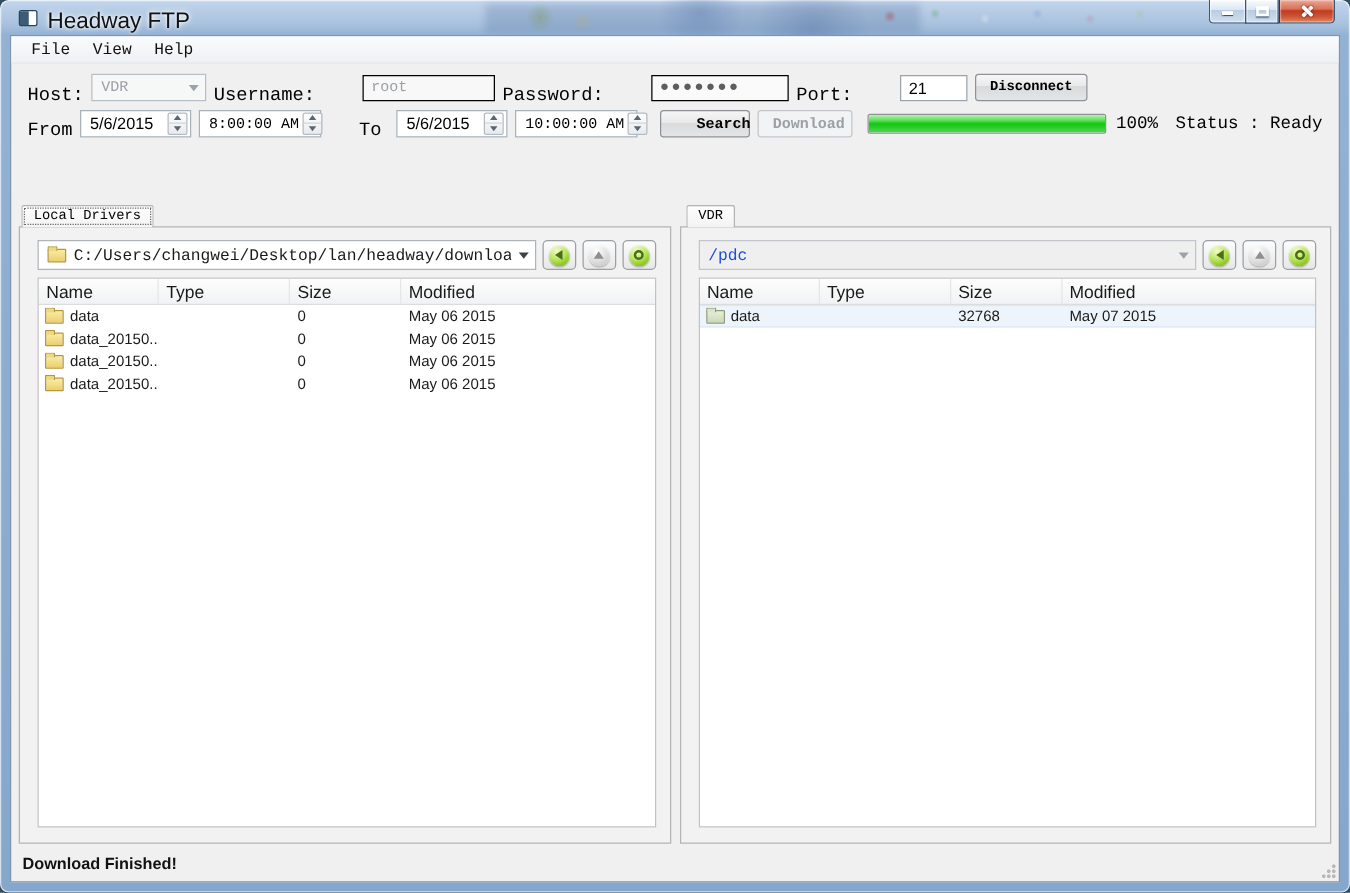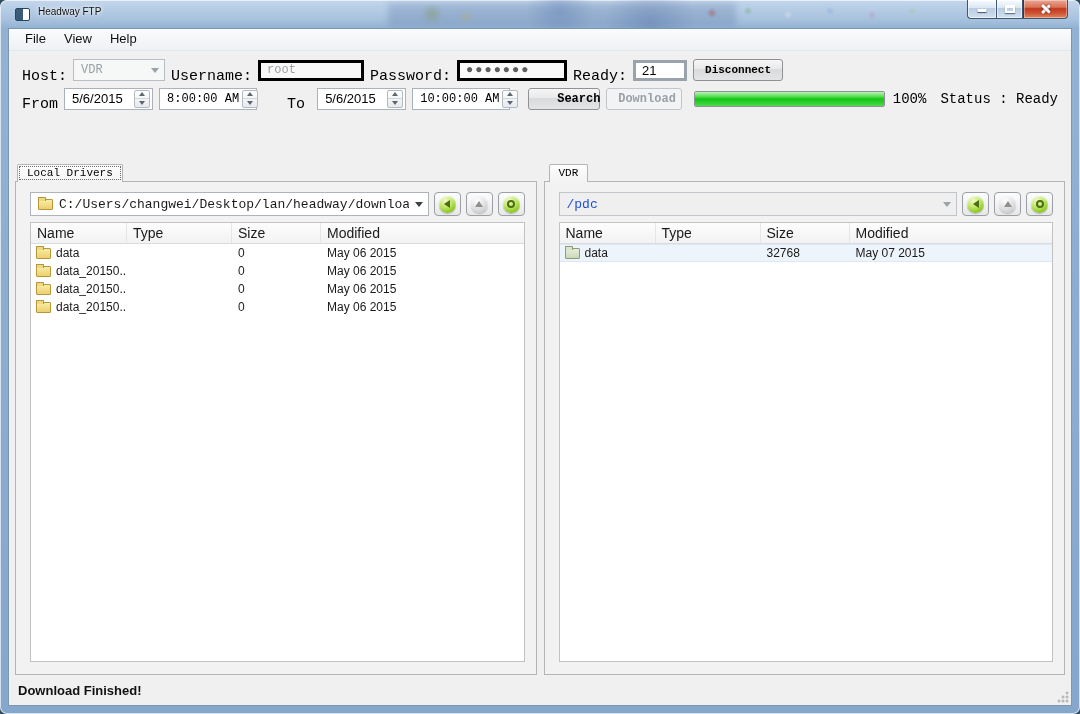--- a/index.html
+++ b/index.html
@@ -22,21 +22,21 @@
     radial-gradient(circle 6px at 748px 11px, rgba(90,170,95,.5), transparent 75%),
     radial-gradient(circle 6px at 788px 15px, rgba(235,235,245,.55), transparent 75%),
     radial-gradient(circle 6px at 830px 11px, rgba(120,160,210,.5), transparent 75%),
     radial-gradient(circle 6px at 872px 15px, rgba(200,120,160,.4), transparent 75%),
     radial-gradient(circle 6px at 912px 11px, rgba(150,200,120,.4), transparent 75%); }
   .titlebar::after { content:""; position:absolute; left:388px; top:3px; width:348px; height:23px;
     background:rgba(40,70,130,.18); filter:blur(3px); }
   .app-icon { position:absolute; left:15px; top:8px; width:15px; height:13px; z-index:3;
     background:#fff; border:1px solid #27455f; border-radius:2px; }
   .app-icon::before { content:""; position:absolute; left:0; top:0; width:7px; height:11px; background:#3b5b77; }
-  .title-text { position:absolute; left:38px; top:6px; z-index:3; font-size:10px; color:#111;
+  .title-text { position:absolute; left:38px; top:6px; z-index:3; font-size:18px; color:#111;
     text-shadow:0 0 3px #fff, 0 0 6px #fff; }
 
   
   .caption { position:absolute; top:0; right:12px; display:flex; z-index:4; }
   .cap { height:19px; border:1px solid #3e5673; border-top:none; position:relative;
     background:linear-gradient(180deg, rgba(255,255,255,.9) 0%, rgba(235,242,250,.65) 45%, rgba(185,203,222,.55) 46%, rgba(222,233,243,.8) 100%);
     box-shadow:inset 0 0 0 1px rgba(255,255,255,.55); }
   .cap.min { width:29px; border-radius:0 0 0 4px; border-right:none; }
   .cap.max { width:27px; }
   .cap.close { width:45px; border-radius:0 0 4px 0; border-left-color:#5c2a20;
@@ -50,41 +50,41 @@
   .g-close::before,.g-close::after { content:""; position:absolute; left:4.5px; top:0; width:2.5px; height:11px;
     background:#fff; border-radius:1px; box-shadow:0 0 2px rgba(90,15,8,.9); }
   .g-close::before { transform:rotate(45deg); }
   .g-close::after { transform:rotate(-45deg); }
 
   
   .client { position:absolute; left:8px; top:28px; right:8px; bottom:8px; background:#f0f0f0;
     border:1px solid #7d96af; display:flex; flex-direction:column; overflow:hidden; }
 
   
-  .menubar { height:22px; flex:0 0 22px; display:flex; align-items:flex-start; padding:0 7px;
-    background:linear-gradient(#fafbfc,#eef1f5); border-bottom:1px solid #e3e7eb; }
+  .menubar { height:22px; flex:0 0 22px; display:flex; align-items:center; padding:0 7px;
+    background:linear-gradient(#fafbfc,#eef1f5); border-bottom:1px solid #e3e7eb;font-family:Liberation Mono, monospace; }
   .menu-item { font-size:13px; color:#111; padding:2px 9px; cursor:default; }
 
   
   .row { display:flex; align-items:center; }
   .row1 { flex:0 0 34px; padding:4px 13px 0; gap:6px; }
   .row2 { flex:0 0 26px; padding:0 13px; gap:6px; }
   .lbl { font:15px/1 "Liberation Mono",monospace; color:#000; white-space:pre;margin-top:12px; }
 
   .combo { height:22px; border:1px solid #b9bec4; background:#f6f7f7; display:flex; align-items:center;
     padding:0 5px 0 7px; gap:6px; }
   .combo .combo-text { flex:1; font:12px "Liberation Mono",monospace; color:#9aa0a6;
     white-space:nowrap; overflow:hidden; }
   .dd-arrow { width:0; height:0; border-left:4px solid transparent; border-right:4px solid transparent;
     border-top:5px solid #9aa2aa; flex:0 0 auto; }
   .dd-arrow.dark { border-top-color:#3c4248; }
   .host-combo { width:92px; }
 
-  .field { height:21px; border:3px solid #000000; background:#f8f8f8; font:12px "Liberation Mono",monospace;
-    color:#9aa0a6; padding:0 6px; outline:none; }
+  .field { height:21px; border:1px solid #000000; background:#f8f8f8; font:12px "Liberation Mono",monospace;
+    color:#9aa0a6; padding:0 6px; outline:none;margin-left:32px; }
   .field.username { width:106px; }
   .field.password { width:110px; background:#fafafa; color:#5e5e5e; font-size:12px; letter-spacing:2px;
     display:flex; align-items:center; overflow:hidden; }
   .field.port { width:54px; background:#fff; border-color:#9aa2ab; color:#000; font:13px "Liberation Sans",sans-serif; }
 
   .btn { height:22px; padding:0 11px; border:1px solid #8e9297; border-radius:3px;
     background:linear-gradient(#f6f6f6,#e9e9e9 45%,#d9dadc 46%,#e4e5e6); font:600 12px "Liberation Mono",monospace;
     color:#000; cursor:default; }
   .btn.disconnect { font-size:11px; }
   .btn:disabled, .btn.disabled { color:#9aa0a6; border-color:#c2c6ca; background:#f2f3f4;text-align:right; }
@@ -206,21 +206,21 @@
     <div class="row row1">
       <span class="lbl">Host:</span>
       <div class="combo host-combo">
         <span class="combo-text">VDR</span>
         <span class="dd-arrow"></span>
       </div>
       <span class="lbl">Username:</span>
       <input class="field username" value="root" style="">
       <span class="lbl">Password:</span>
       <div class="field password">●●●●●●●</div>
-      <span class="lbl">Ready:</span>
+      <span class="lbl">Port:</span>
       <input class="field port" value="21" style="">
       <button class="btn disconnect">Disconnect</button>
     </div>
 
     <div class="row row2">
       <span class="lbl">From</span>
       <div class="spinfield date">
         <span class="spin-text">5/6/2015</span>
         <span class="spinner">
           <span class="spin-half up">

